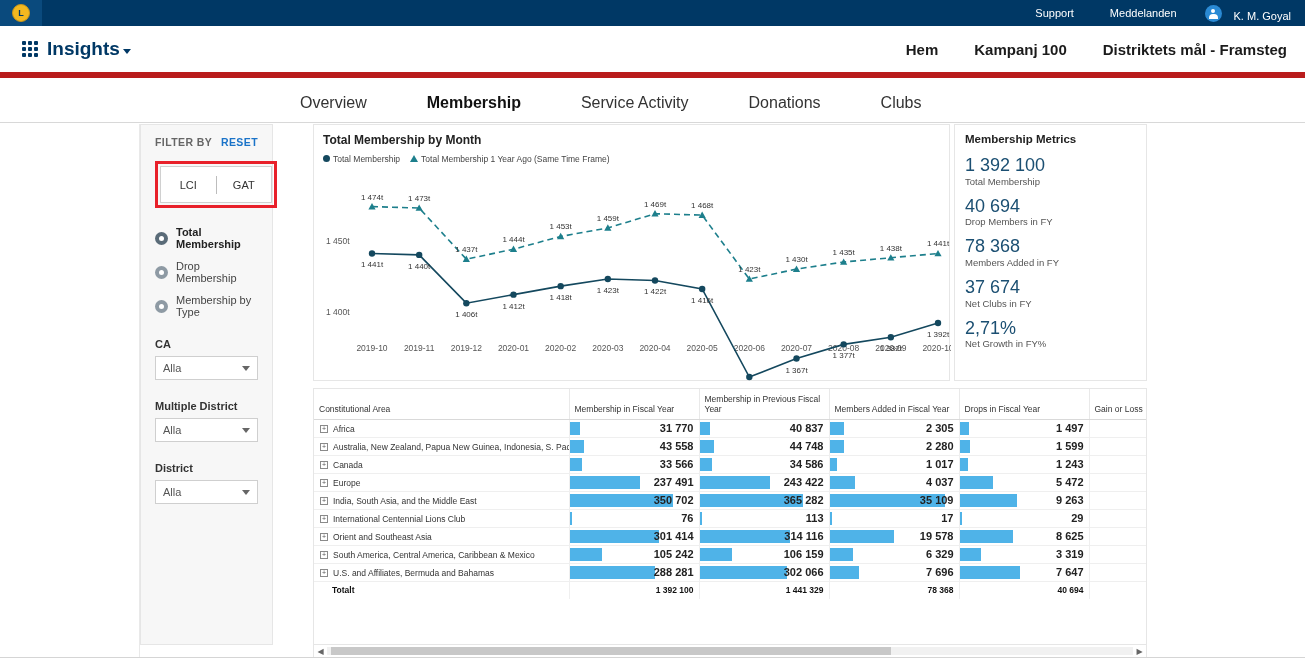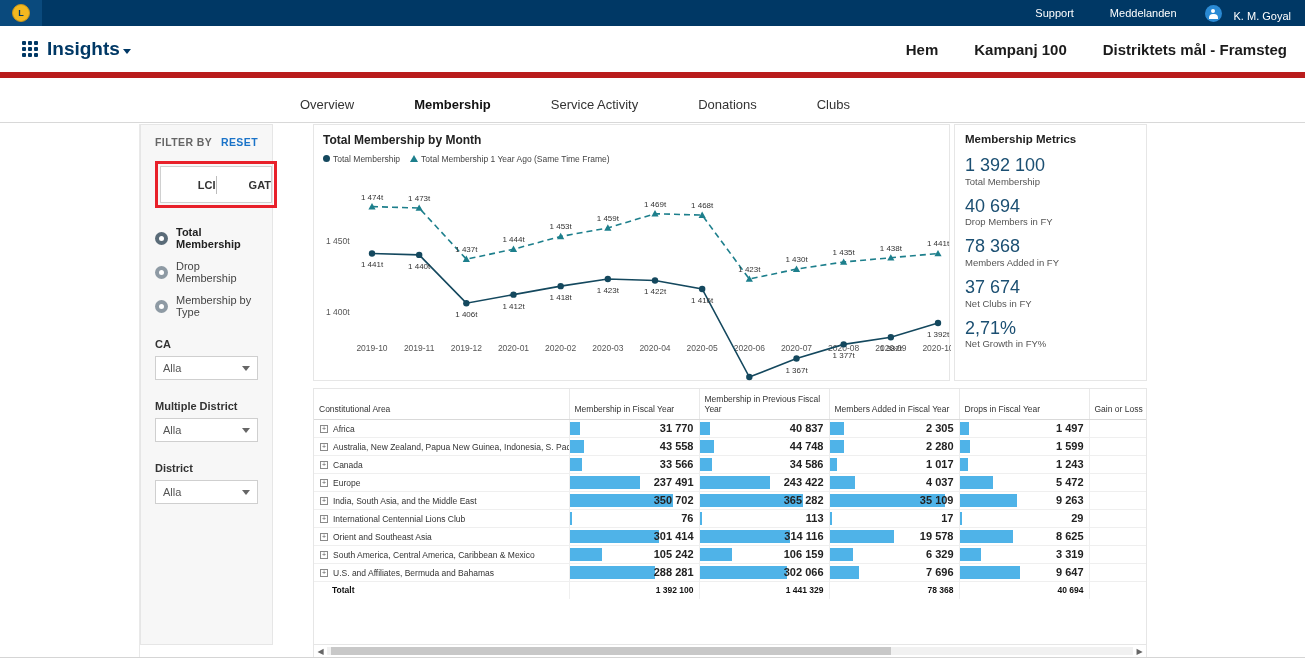--- a/index.html
+++ b/index.html
@@ -78,21 +78,21 @@
     font-size: 15px; color: #1b1b1b; font-weight: bold; white-space: nowrap;
   }
 
   
   .tabbar {
     position: absolute; top: 79px; left: 0; width: 1305px; height: 44px;
     background: #ffffff; border-bottom: 1px solid #d8d8d8;
     display: flex; align-items: flex-end; padding-left: 300px;
   }
   .tab {
-    font-size: 13px; color: #333; padding: 0 26px 10px 0; margin-right: 34px;
+    font-size: 16px; color: #333; padding: 0 26px 10px 0; margin-right: 34px;
     white-space: nowrap; cursor: pointer;
   }
   .tab.active { font-weight: bold; color: #111; }
 
   
   .canvas {
     position: absolute; top: 124px; left: 140px; width: 1158px; height: 525px;
   }
 
   
@@ -108,21 +108,21 @@
   .filters-title { color: #666; font-weight: bold; }
   .filters-reset { color: #1a73c8; font-weight: bold; cursor: pointer; }
   .lcigat-wrap {
     margin-top: 13px; border: 3px solid #e8202a; padding: 2px; width: 122px;
   }
   .lcigat {
     background: #ffffff; border: 1px solid #d0d0d0; height: 37px;
     display: flex; align-items: center;
   }
   .lcigat .seg {
-    flex: 1; text-align: right; font-size: 11px; font-weight: bold; color: #333;
+    flex: 1; text-align: center; font-size: 11px; font-weight: normal; color: #333;
     cursor: pointer;
   }
   .lcigat .divider { width: 1px; height: 18px; background: #bdbdbd; }
   .radios { margin-top: 18px; }
   .radio-row {
     display: flex; align-items: center; gap: 8px; margin-bottom: 10px;
     font-size: 11px; color: #444; cursor: pointer;
   }
   .radio {
     width: 13px; height: 13px; border-radius: 50%; background: #5a6b78;
@@ -763,21 +763,21 @@
               </td>
               <td>
                 <div class="bar-cell">
                   <div class="bar" style="width:29px"></div>
                   <span class="bar-val">7 696</span>
                 </div>
               </td>
               <td>
                 <div class="bar-cell">
                   <div class="bar" style="width:60px"></div>
-                  <span class="bar-val">9 647</span>
+                  <span class="bar-val">7 647</span>
                 </div>
               </td>
               <td>
                 <div class="bar-cell"></div>
               </td>
             </tr>
             <tr class="total">
               <td>
                 <div class="tot-lab">Totalt</div>
               </td>

